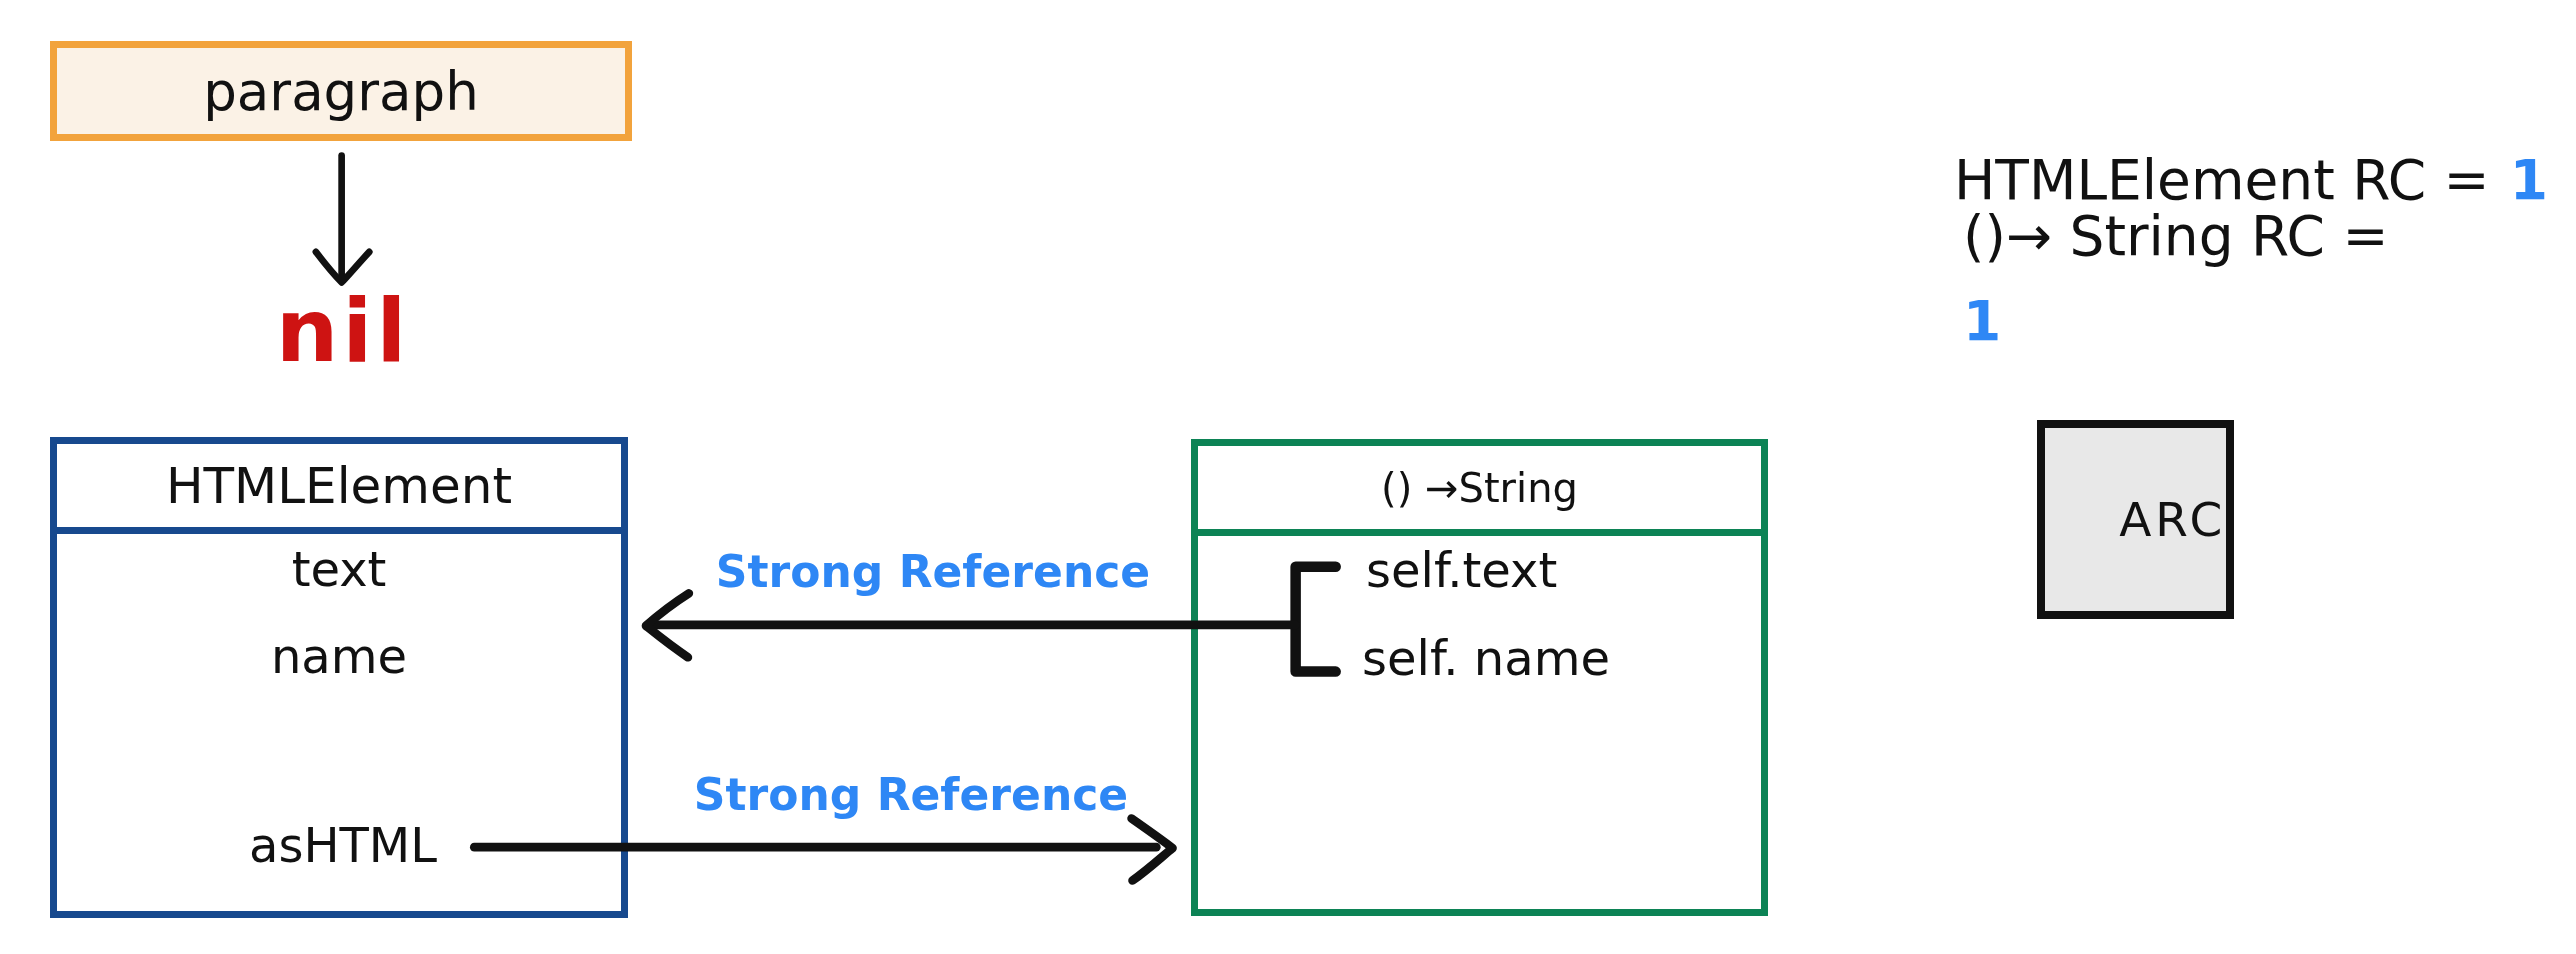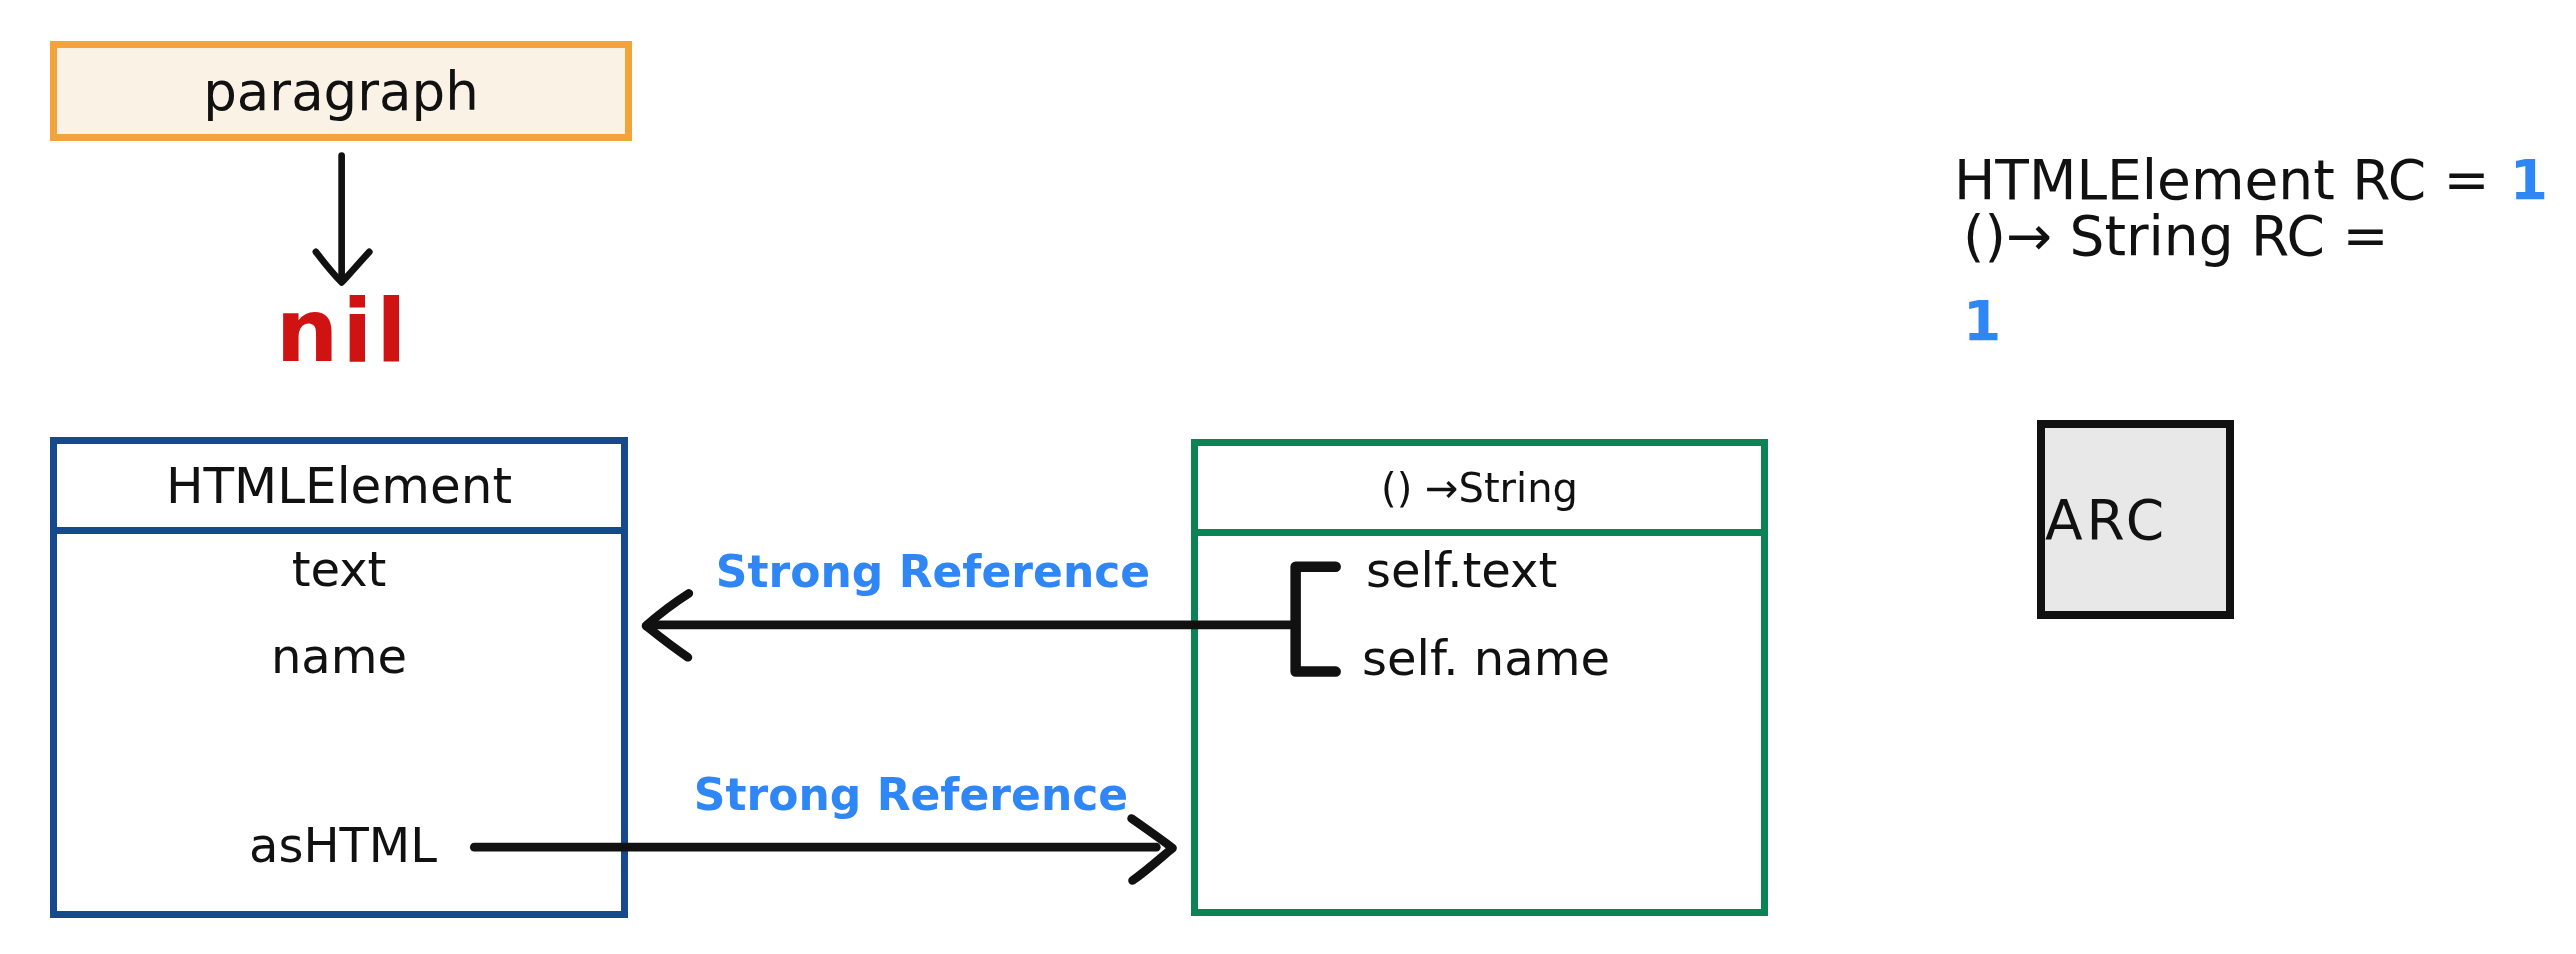--- a/index.html
+++ b/index.html
@@ -80,22 +80,22 @@
   .rc1{left:1954px;top:180px;gap:20px;}
   .rc2{left:1963px;top:278px;flex-direction:column;}
   .rcline .val{color:var(--blue,#2E87F5);font-weight:bold;}
 
   
   .arcbox{
     left:2037px;top:420px;width:197px;height:199px;
     box-sizing:border-box;
     border:8.6px solid #111111;
     background:var(--gray_fill,#E8E8E8);
-    display:flex;align-items:center;justify-content:flex-start;
-    font-size:55px;letter-spacing:3.8px;
+    display:flex;align-items:center;justify-content:flex-end;
+    font-size:47px;letter-spacing:3.8px;
   }
 
   
   .wires{left:0;top:0;width:2576px;height:954px;pointer-events:none;}
   .wires path{stroke:#111111;fill:none;stroke-linecap:round;stroke-linejoin:round;}
 </style>
 </head>
 <body>
 
 <div class="canvas">

